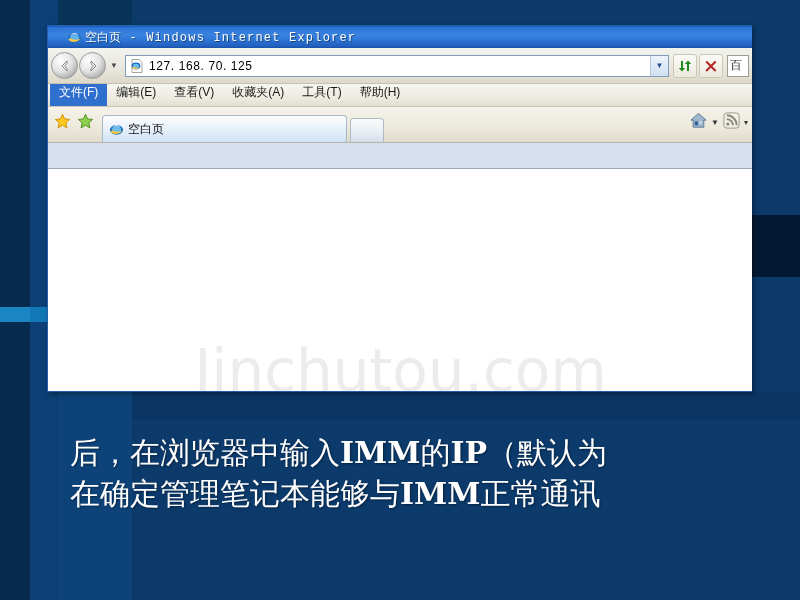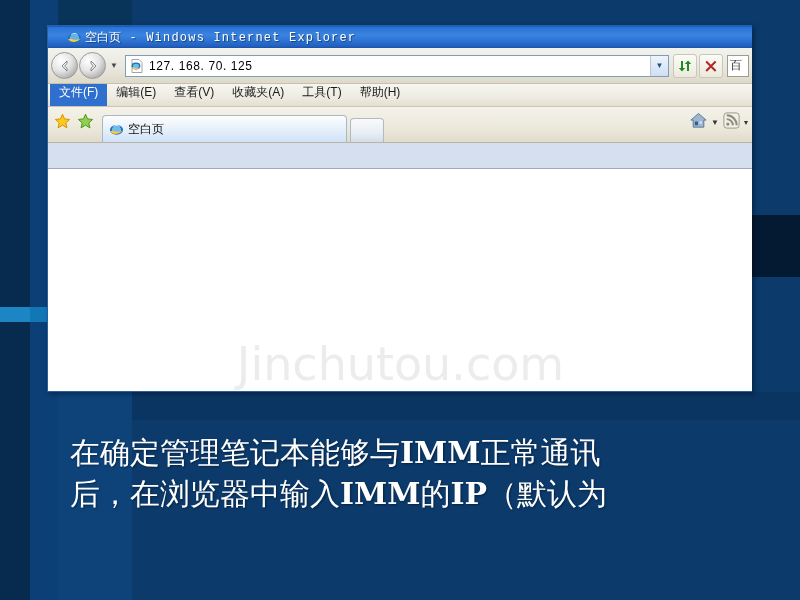--- a/index.html
+++ b/index.html
@@ -268,21 +268,21 @@
     width: 705px; height: 225px;
     background: #ffffff;
     border-top: 1px solid #9fa8b5;
     overflow: hidden;
   }
   .watermark {
     position: absolute;
     left: 0; right: 0;
     top: 168px;
     text-align: center;
-    font-size: 46px;
+    font-size: 58px;
     font-family: "DejaVu Sans", "Liberation Sans", sans-serif;
     font-weight: 400;
     color: #ececed;
     letter-spacing: 0px;
     white-space: nowrap;
   }
 
   
   #caption {
     position: absolute;
@@ -445,17 +445,17 @@
       </div>
     </div>
 
     <div class="page">
       <div class="watermark">Jinchutou.com</div>
     </div>
 
   </div>
 
   <div id="caption">
+    <span class="ln"><span>后，在浏览器中输入</span><b>IMM</b><span>的</span><b>IP</b><span>（默认为</span></span>
     <span class="ln"><span>在确定管理笔记本能够与</span><b>IMM</b><span>正常通讯</span></span>
-    <span class="ln"><span>后，在浏览器中输入</span><b>IMM</b><span>的</span><b>IP</b><span>（默认为</span></span>
   </div>
 
 </div>
 
 </body></html>

